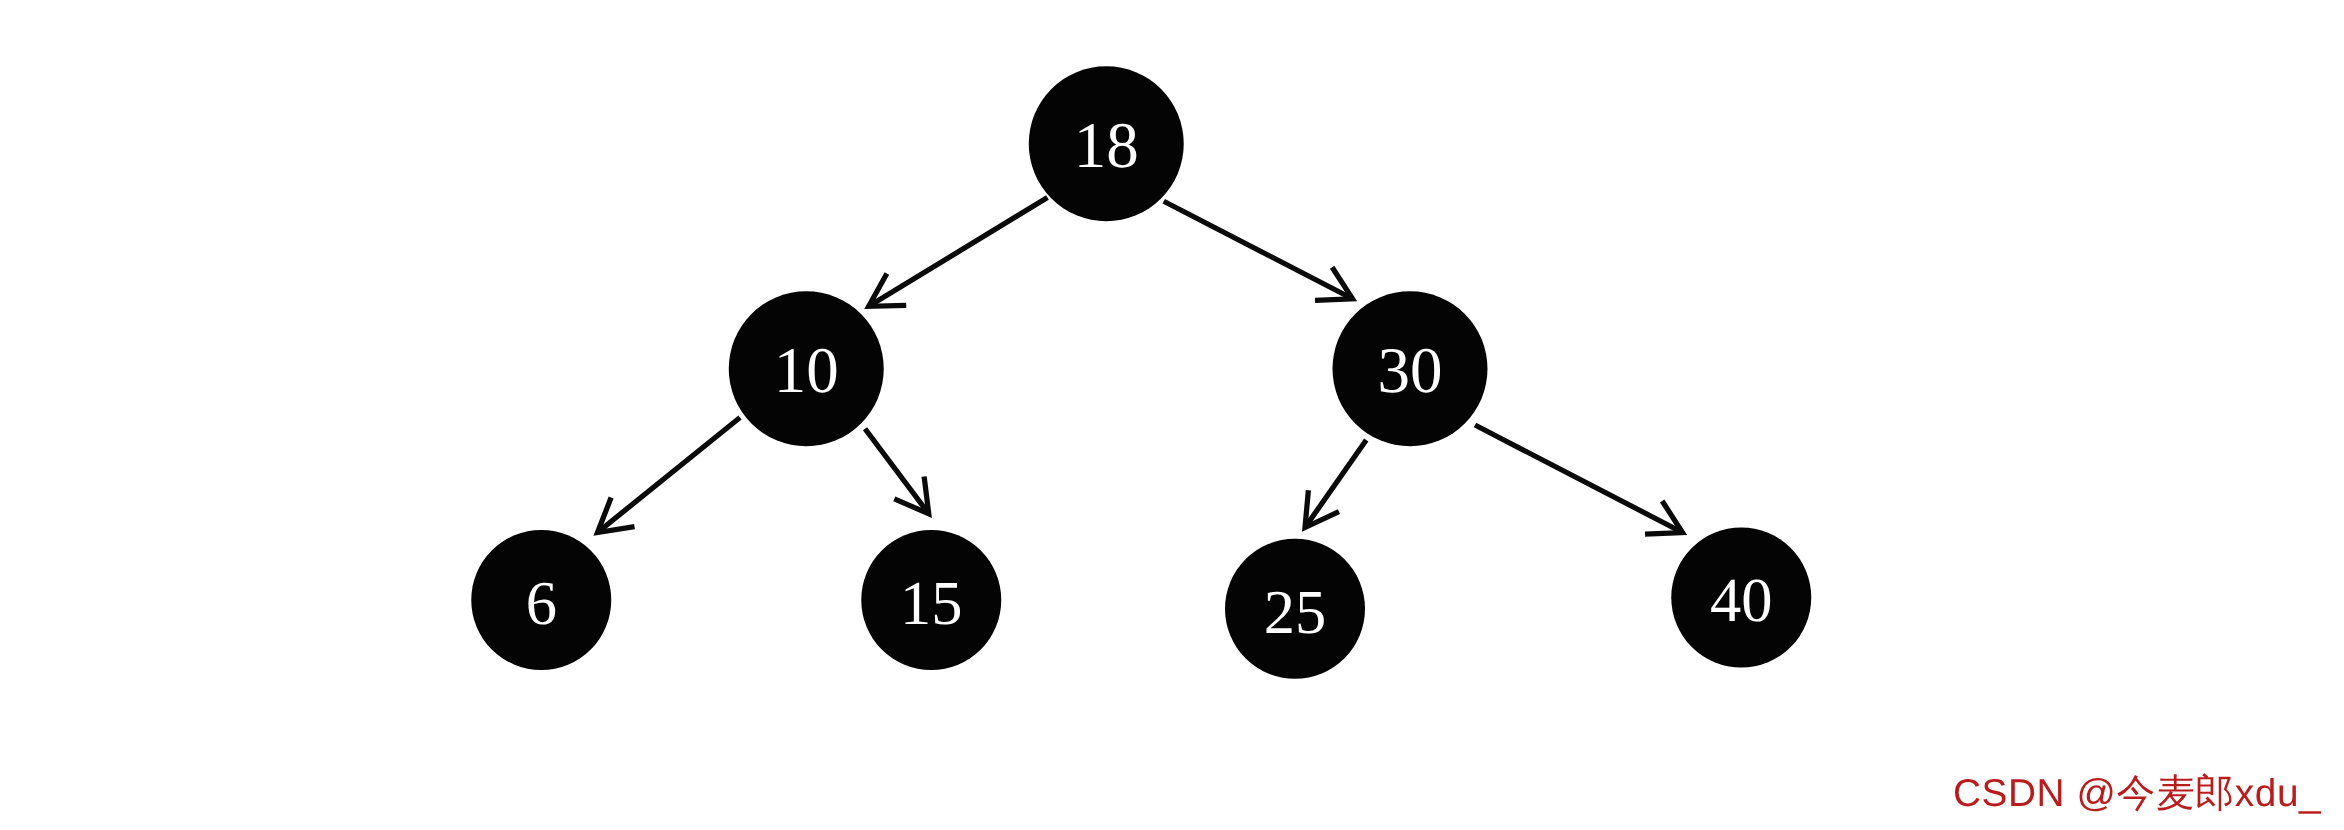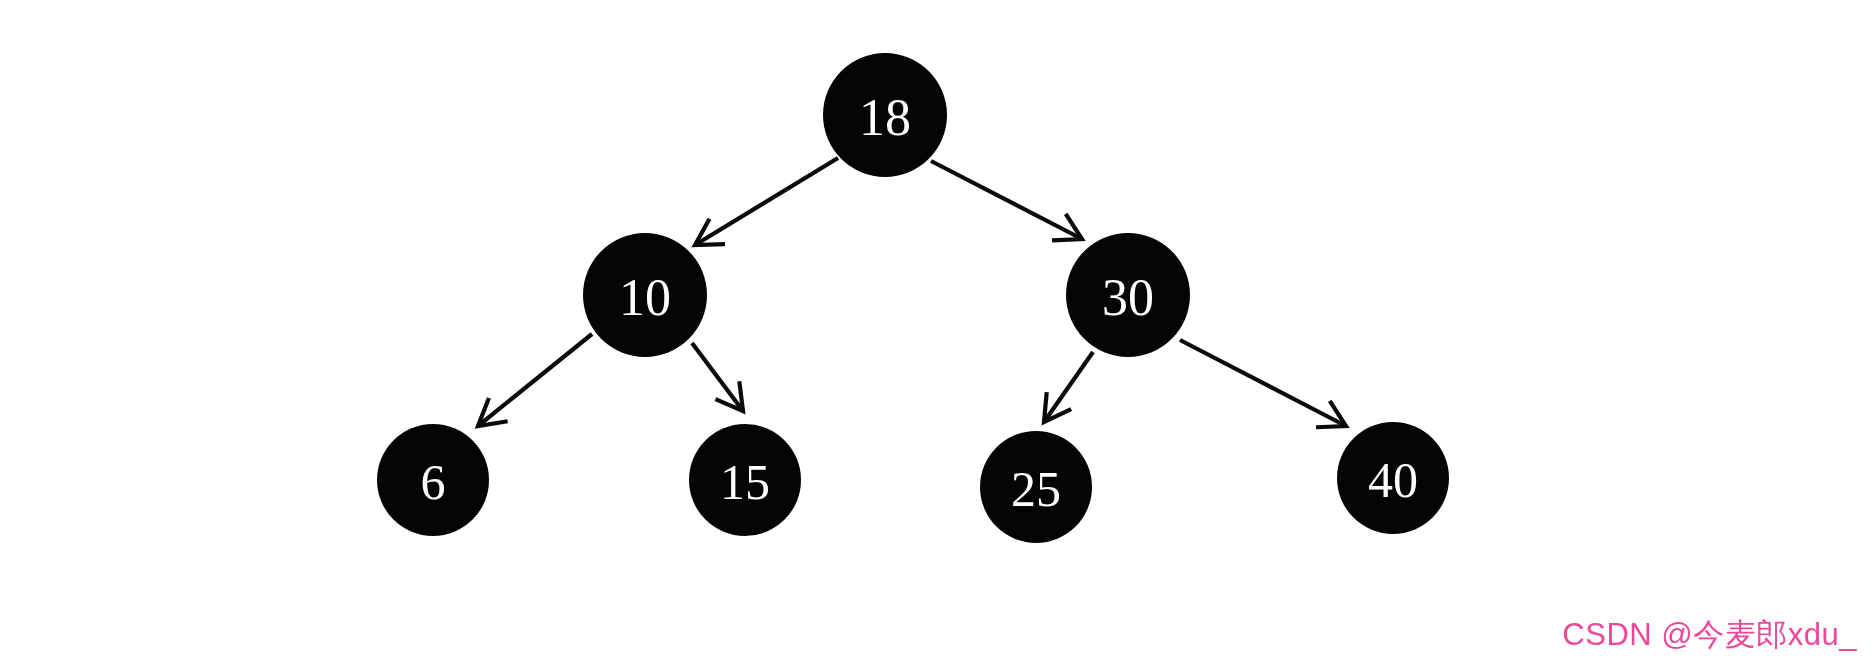--- a/index.html
+++ b/index.html
@@ -125,15 +125,15 @@
         <text class="node-label node-label-small" x="1036" y="489" fill="#ffffff">25</text>
       </g>
       <g>
         <circle class="node-circle" cx="1393" cy="478" r="56" fill="#040404"></circle>
         <text class="node-label node-label-small" x="1393" y="480" fill="#ffffff">40</text>
       </g>
     </g>
 
   </svg>
 
-  <div id="watermark" style="color: #ec4899;">CSDN @今麦郎xdu_</div>
+  <div id="watermark" style="color: #b91c1c;">CSDN @今麦郎xdu_</div>
 
 </div>
 
 </body></html>

